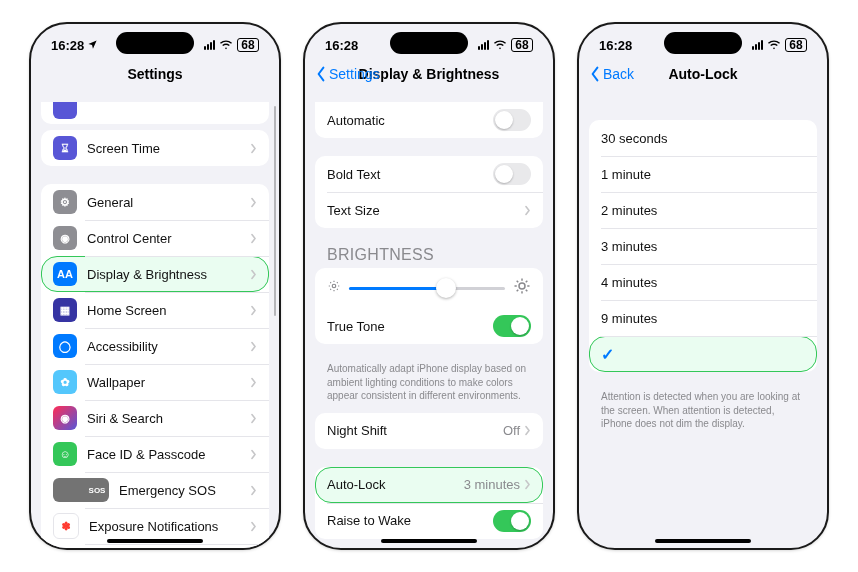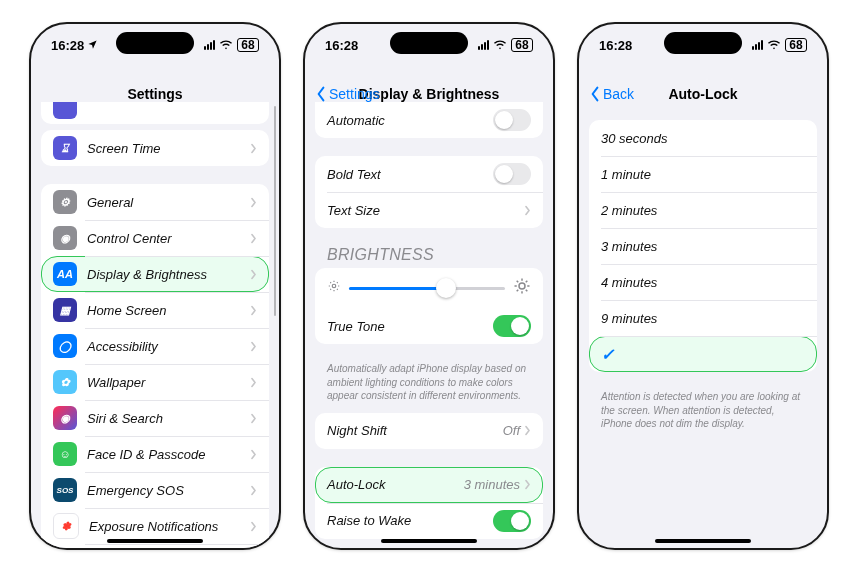--- a/index.html
+++ b/index.html
@@ -10,26 +10,26 @@
   
   .status{position:absolute;top:0;left:0;right:0;height:42px;display:flex;align-items:center;justify-content:space-between;padding:0 20px;font-size:13px;font-weight:600;z-index:20;}
   .status-left{display:flex;align-items:center;gap:3px;}
   .status-right{display:flex;align-items:center;gap:4px;}
   .sig-dots{display:flex;gap:1px;align-items:flex-end;}
   .sig-dots span{width:2px;background:#000;border-radius:1px;}
   .sig-dots span:nth-child(1){height:4px;} .sig-dots span:nth-child(2){height:6px;} .sig-dots span:nth-child(3){height:8px;} .sig-dots span:nth-child(4){height:10px;}
   .wifi-ic,.loc-ic{display:inline-block;}
   .batt{display:inline-flex;align-items:center;border:1px solid #000;border-radius:3px;padding:0 1px;height:12px;font-size:12px;font-weight:700;min-width:18px;justify-content:center;}
   
-  .navbar{position:absolute;top:42px;left:0;right:0;height:36px;display:flex;align-items:flex-end;justify-content:center;z-index:10;}
+  .navbar{position:absolute;top:42px;left:0;right:0;height:36px;display:flex;align-items:flex-start;justify-content:center;z-index:10;}
   .nav-title{font-size:14px;font-weight:600;}
   .nav-back{position:absolute;left:10px;display:flex;align-items:center;gap:2px;color:#007aff;font-size:14px;}
   .nav-back svg{width:12px;height:16px;}
   
-  .content{position:absolute;top:78px;left:0;right:0;bottom:0;overflow:hidden;font-style:italic;}
+  .content{position:absolute;top:78px;left:0;right:0;bottom:0;overflow:hidden;}
   .scrollbar{position:absolute;right:3px;top:0;width:2px;background:rgba(0,0,0,.25);border-radius:2px;}
   
   .group{margin:0 10px 18px 10px;background:#fff;border-radius:10px;overflow:hidden;}
   .group.first{margin-top:6px;}
   .group-header{font-size:16px;color:#8a8a8e;letter-spacing:.3px;margin:16px 0 4px 22px;text-transform:uppercase;}
   .group-footer{font-size:10px;color:#8a8a8e;margin:6px 22px 14px 22px;line-height:1.35;}
   .row{display:flex;align-items:center;height:36px;padding:0 12px;position:relative;}
   .row + .row::before{content:"";position:absolute;left:44px;right:0;top:0;height:1px;background:#e5e5ea;}
   .row.nomargin + .row::before{left:12px;}
   .row-icon{width:24px;height:24px;border-radius:6px;margin-right:10px;display:flex;align-items:center;justify-content:center;flex-shrink:0;}
@@ -198,21 +198,21 @@
                 <span class="ic" style="color: rgb(255, 255, 255); font-size: 11px;">☺︎</span>
               </span>
               <span class="row-label">Face ID &amp; Passcode</span>
               <span class="chev">
                 <svg viewBox="0 0 8 14" fill="none" stroke="currentColor" stroke-width="2" stroke-linecap="round" stroke-linejoin="round">
                   <path d="M2 2l4 5-4 5"></path>
                 </svg>
               </span>
             </div>
             <div class="row">
-              <span class="row-icon" style="background: #0c4a6e;">
+              <span class="row-icon" style="background: #737373; padding-left: 32px;">
                 <span class="ic" style="color: rgb(255, 255, 255); font-size: 8px;">SOS</span>
               </span>
               <span class="row-label">Emergency SOS</span>
               <span class="chev">
                 <svg viewBox="0 0 8 14" fill="none" stroke="currentColor" stroke-width="2" stroke-linecap="round" stroke-linejoin="round">
                   <path d="M2 2l4 5-4 5"></path>
                 </svg>
               </span>
             </div>
             <div class="row">

